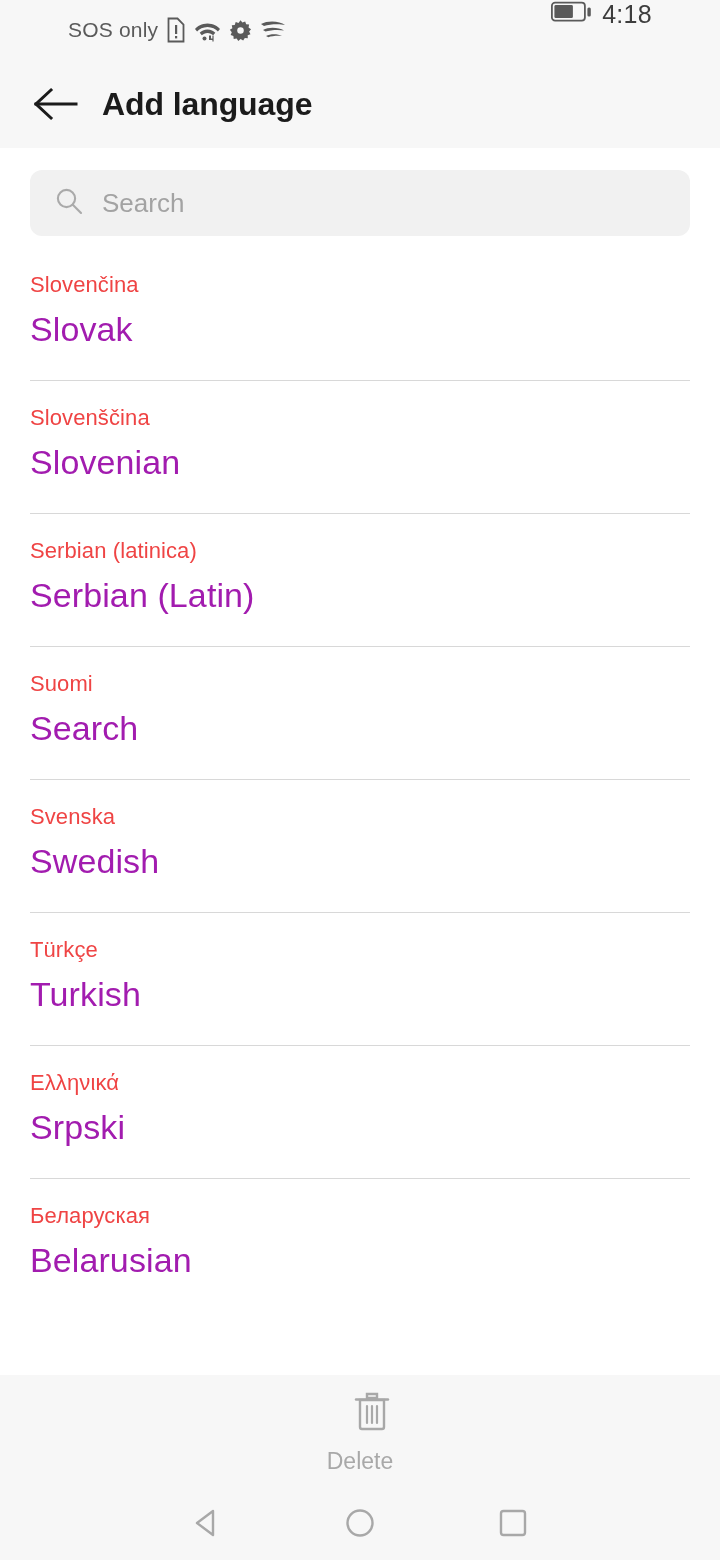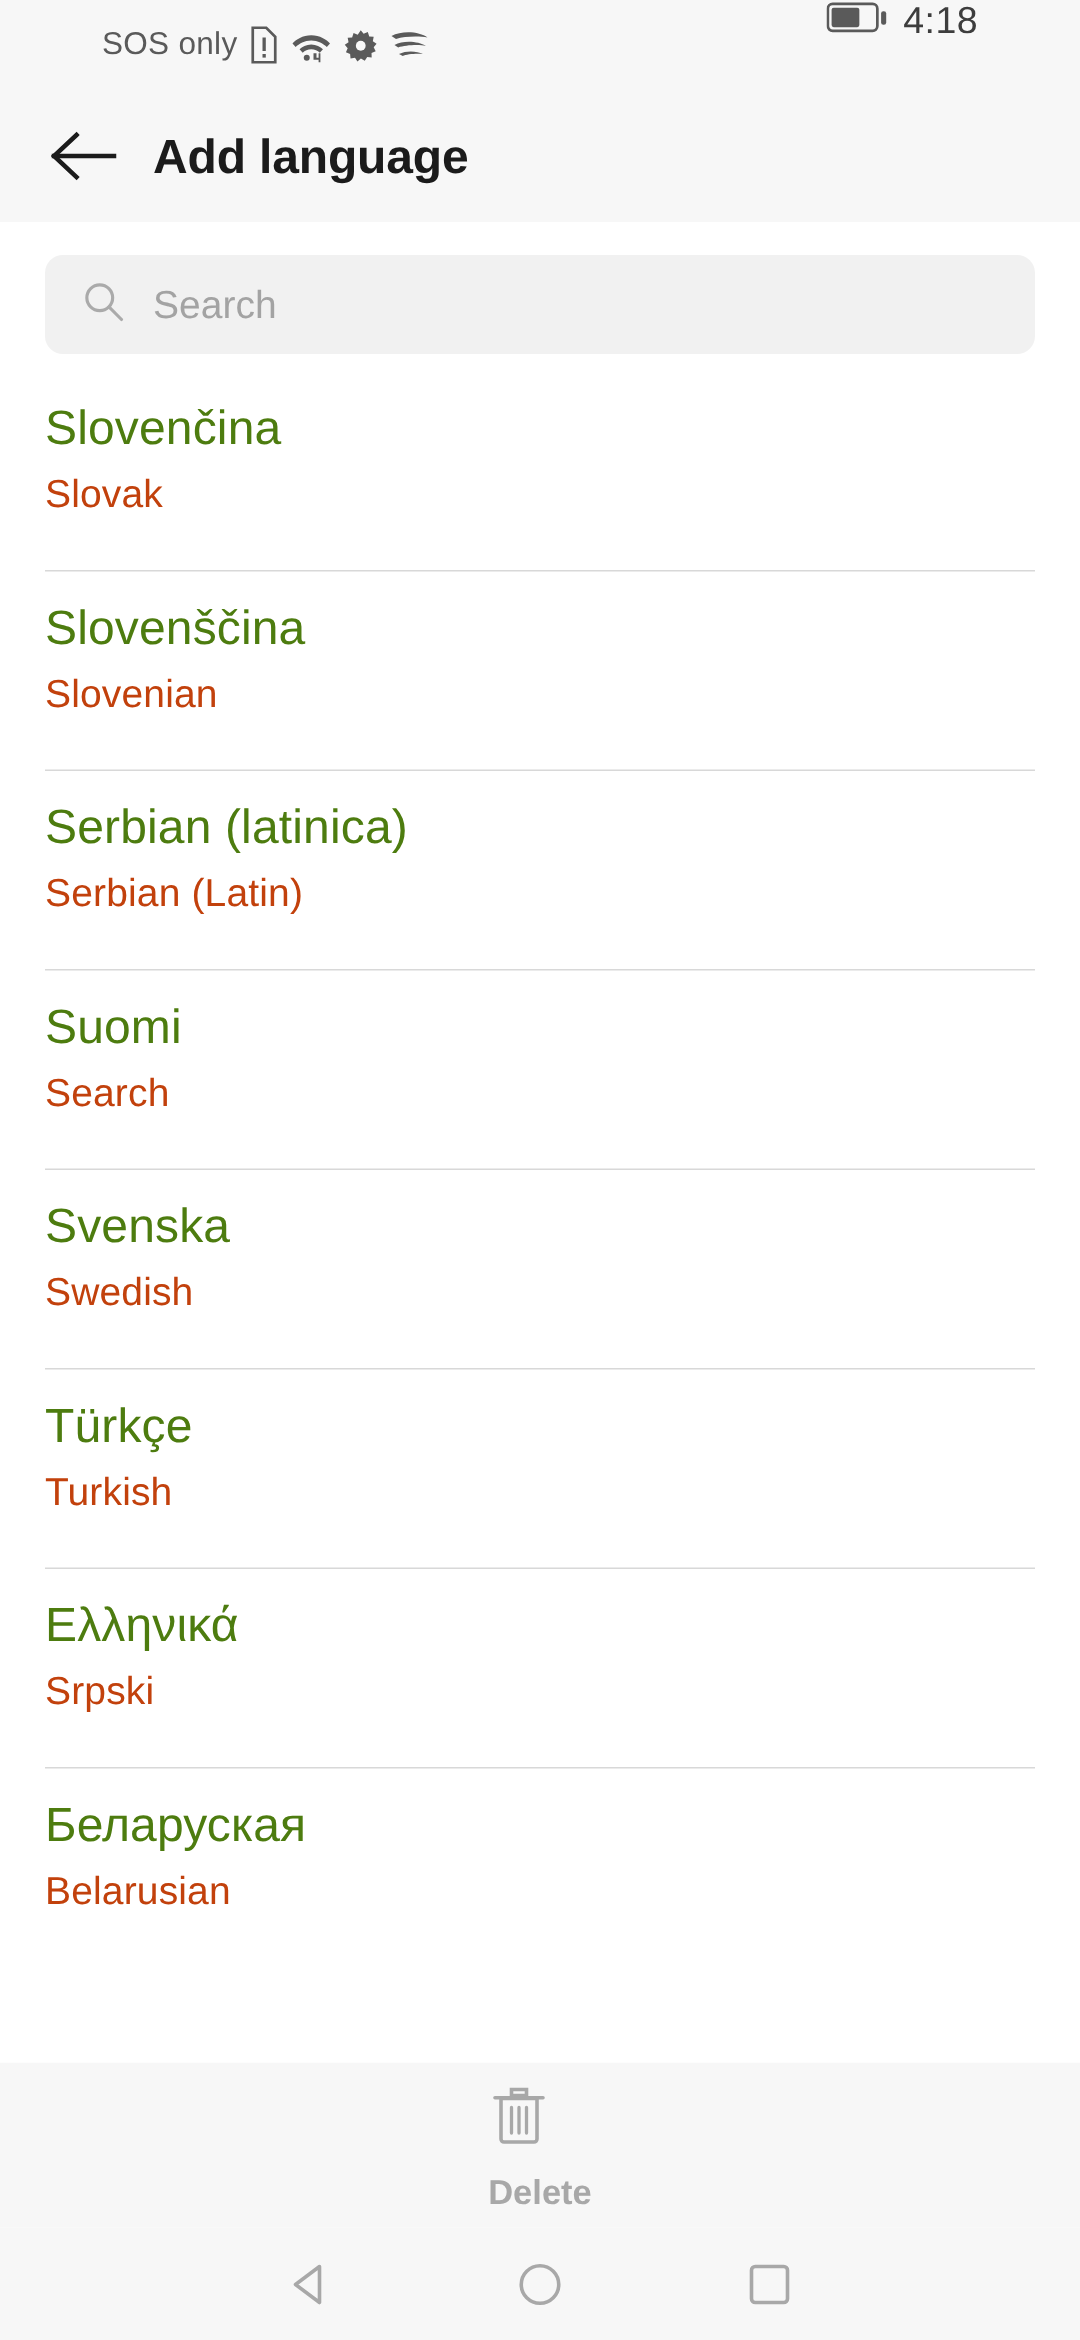--- a/index.html
+++ b/index.html
@@ -89,37 +89,37 @@
     cursor:pointer;
   }
   .lang-item::after {
     content:"";
     position:absolute;
     left:30px; right:30px; bottom:0;
     height:1px; background:#d8d8d8;
   }
   .lang-item:last-child::after { display:none; }
   .lang-native {
-    font-size:32px; color:#4d7c0f;
+    font-size:22px; color:#ef4444;
     line-height:46px; letter-spacing:0.1px;
   }
   .lang-english {
-    font-size:26px; color:#c2410c;
+    font-size:34px; color:#a21caf;
     line-height:42px; letter-spacing:0.1px;
   }
 
   
   .action-bar {
     flex:0 0 110px;
     background:#f7f7f7;
     display:flex; align-items:center; justify-content:center;
   }
   .delete-btn {
-    display:flex; flex-direction:column; align-items:flex-start;
-    gap:10px; cursor:pointer; padding-top:4px;font-weight:bold;
+    display:flex; flex-direction:column; align-items:flex-end;
+    gap:10px; cursor:pointer; padding-top:4px;
   }
   .delete-label {
     font-size:23px; color:#a8a8a8;
   }
 
   
   .navbar {
     flex:0 0 75px;
     background:#f7f7f7;
     display:flex; align-items:center; justify-content:space-around;

